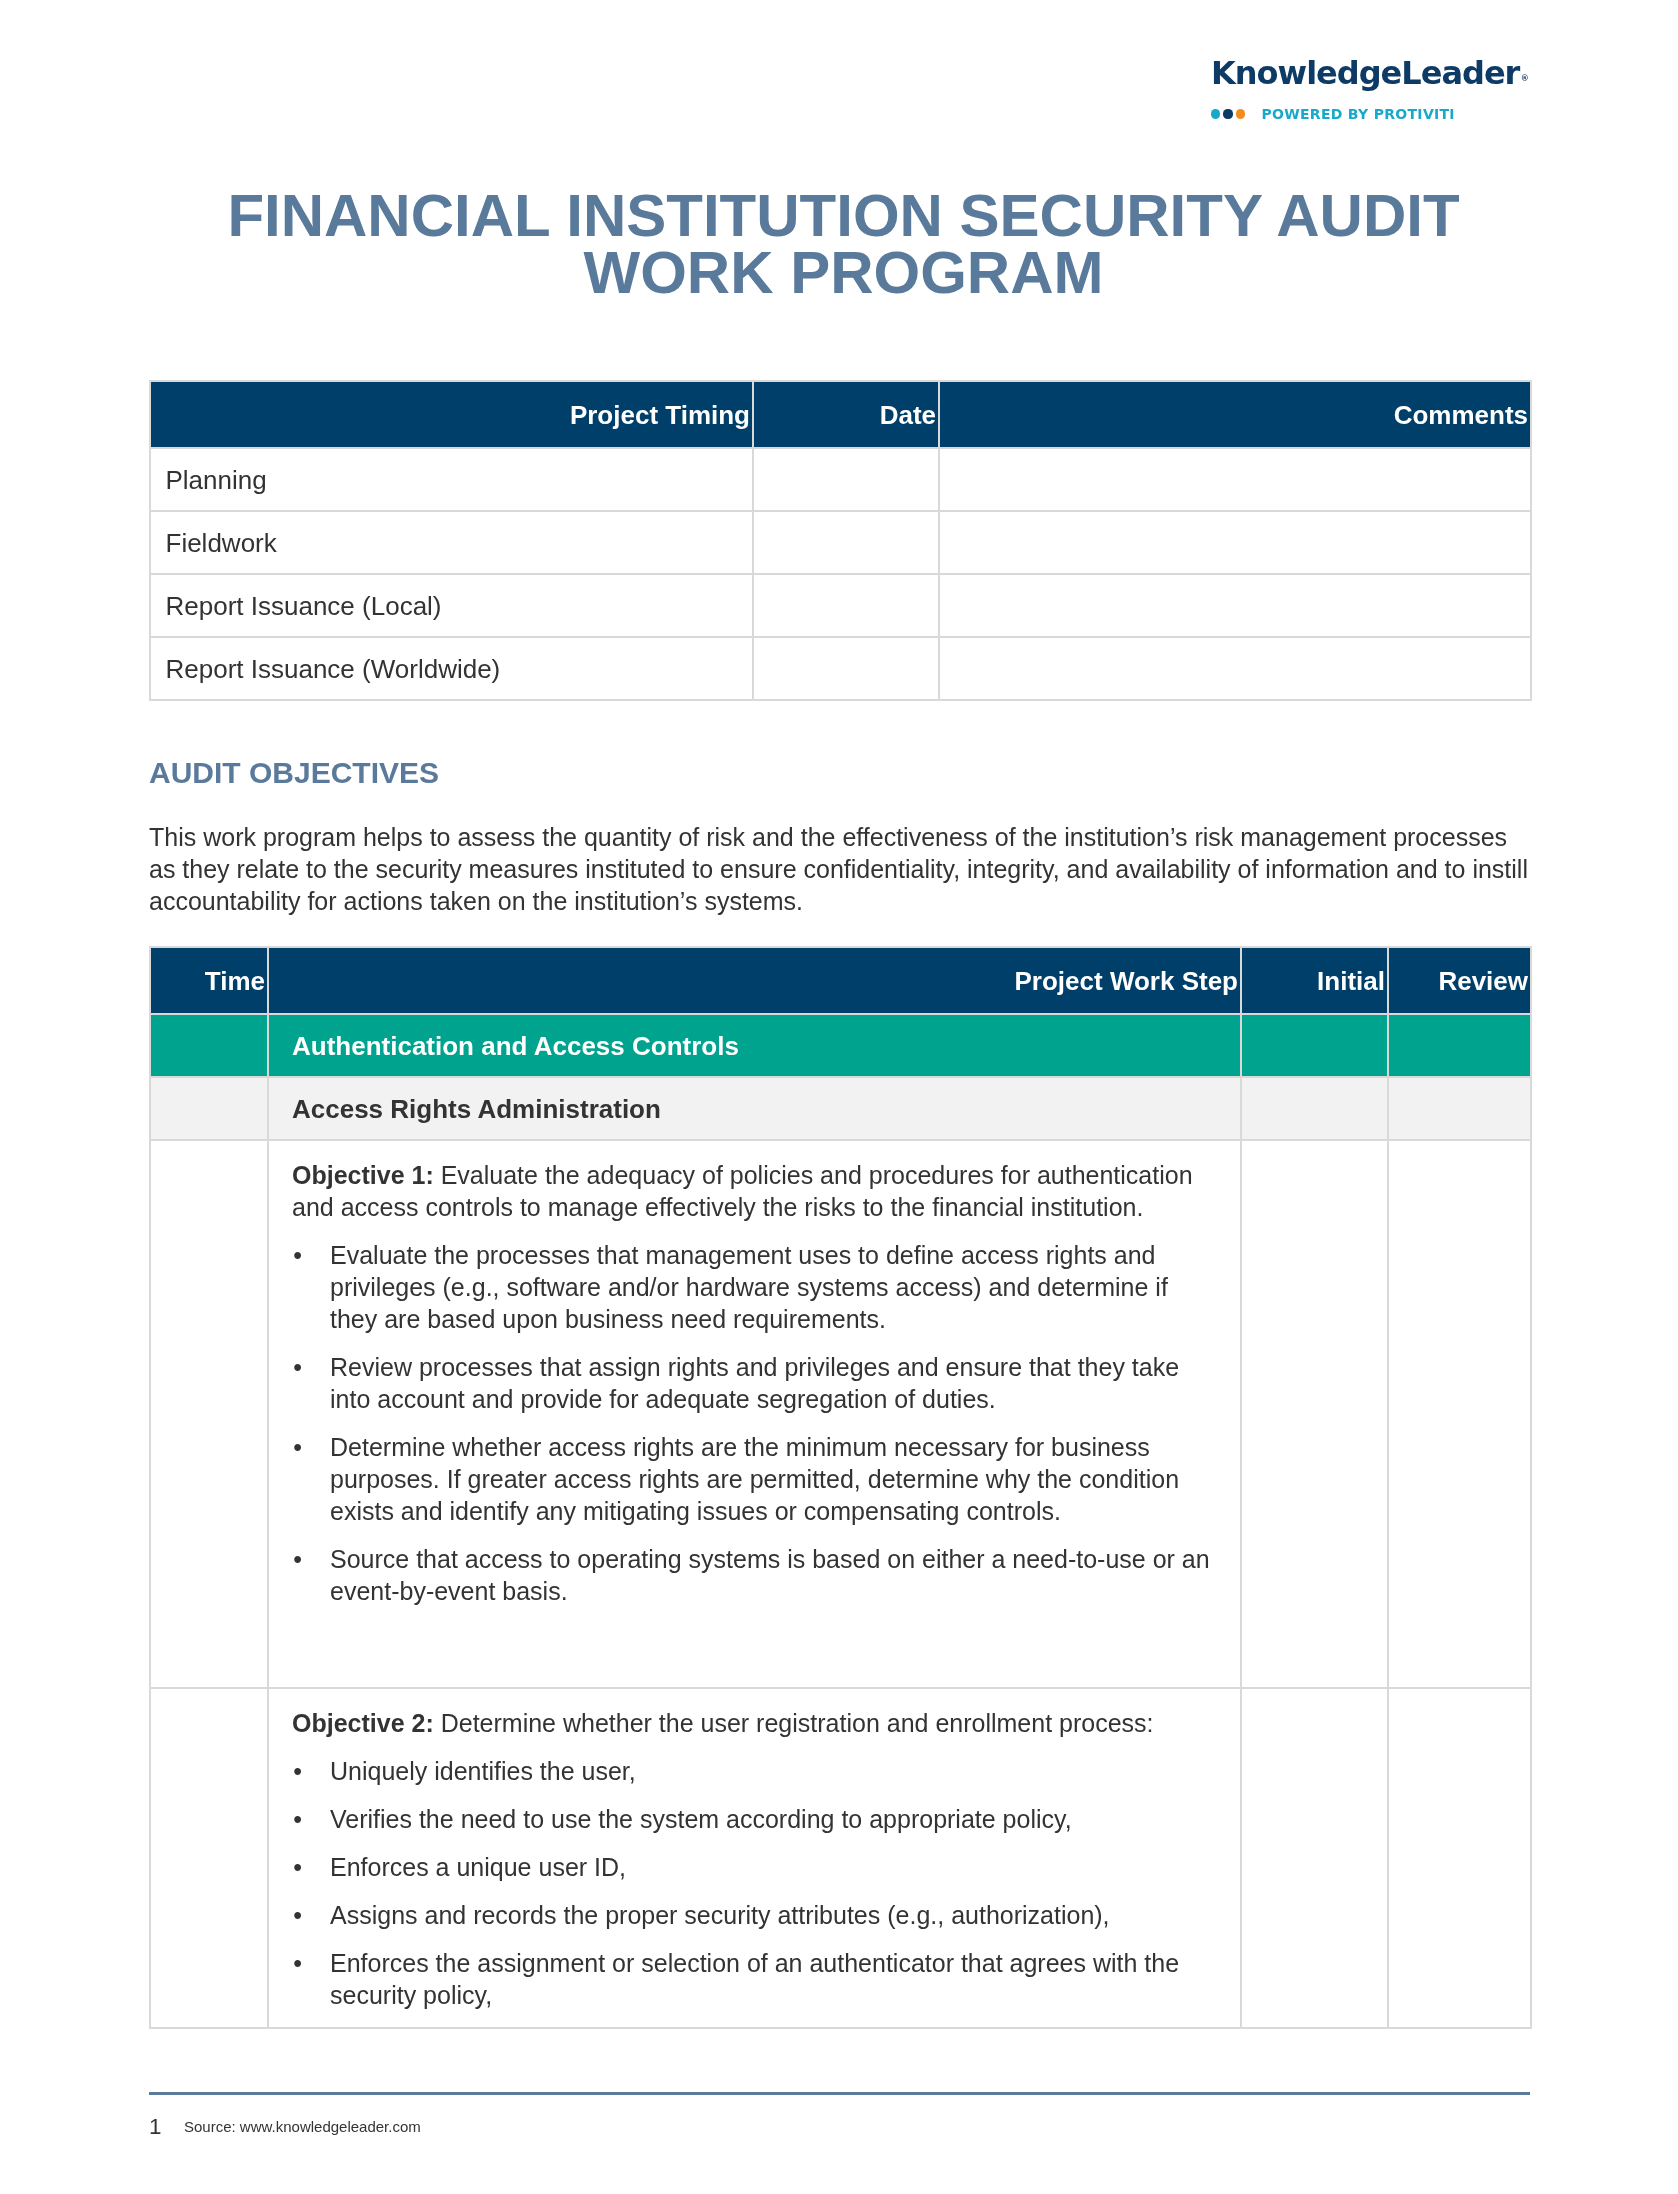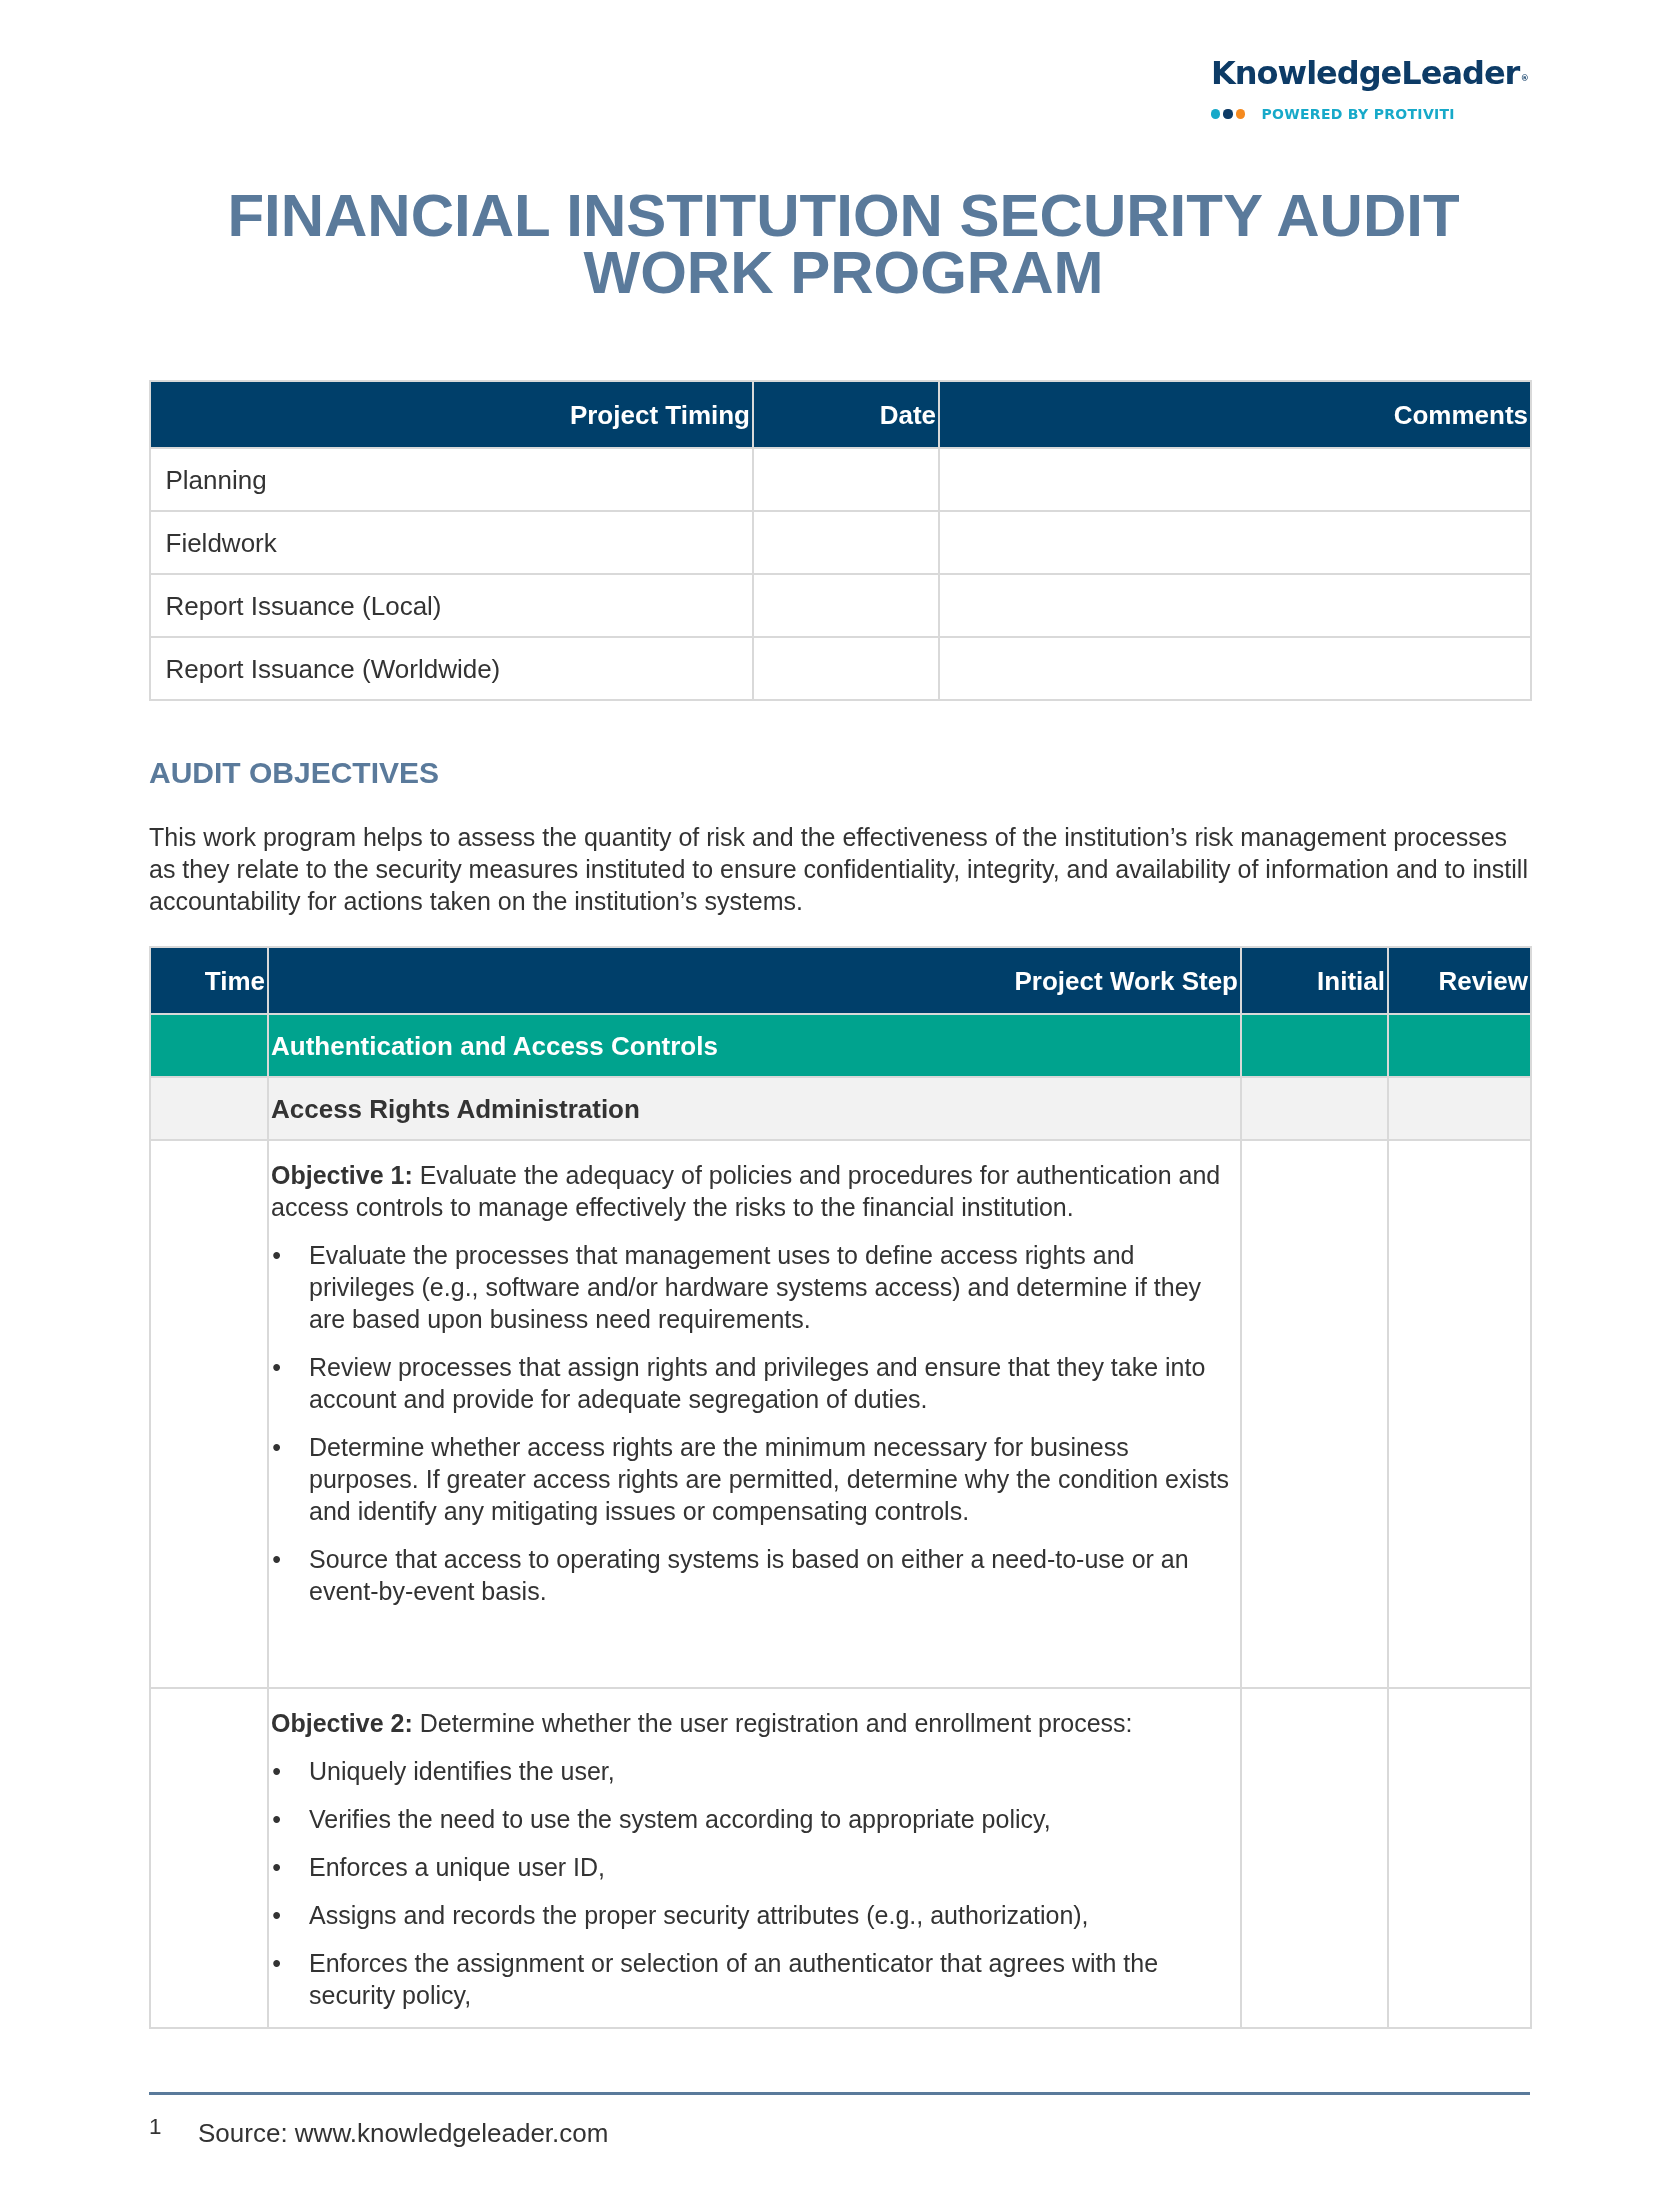--- a/index.html
+++ b/index.html
@@ -36,35 +36,35 @@
   .section-heading {
     position: absolute; left: 149px; top: 756px; margin: 0;
     font-weight: bold; font-size: 30px; color: #5a7a9b;
   }
   .intro {
     position: absolute; left: 149px; top: 821px; width: 1382px; margin: 0;
     font-size: 25px; line-height: 32px; color: #333;
   }
 
   #steps-table { top: 946px; }
-  #steps-table td { padding: 0 2px; }
+  #steps-table td { padding: 0 23px; }
   .row-teal td { background: #00a38e; height: 61px; }
   .row-teal .label { color: #ffffff; font-weight: bold; }
   .row-grey td { background: #f2f2f2; height: 61px; }
   .row-grey .label { color: #333; font-weight: bold; }
   .obj-cell { vertical-align: top !important; padding-top: 18.4px !important; padding-bottom: 16px !important; }
   .obj-head { margin: 0; font-size: 25px; line-height: 32px; }
   .obj-head b { font-weight: bold; }
   ul.bullets { list-style: none; margin: 0; padding: 0; }
   ul.bullets li { position: relative; padding-left: 38px; margin-top: 16px; font-size: 25px; line-height: 32px; }
   ul.bullets li .bul { position: absolute; left: 1.3px; top: 0; }
 
   .footer-rule { position: absolute; left: 149px; top: 2092px; width: 1381px; height: 3.3px; background: #5a7a9b; }
   .page-num { position: absolute; left: 149px; top: 2114px; font-size: 22.4px; color: #333; }
-  .source { position: absolute; left: 198px; top: 2118px; font-size: 26px; color: #333; }
+  .source { position: absolute; left: 184px; top: 2118px; font-size: 15px; color: #333; }
 </style>
 </head>
 <body>
 
 <div class="logo">
   <div class="logo-word">
     <span>KnowledgeLeader</span><sup>®</sup>
   </div>
   <div class="logo-sub">
     <span class="dot" style="background:#17a9c9"></span>

